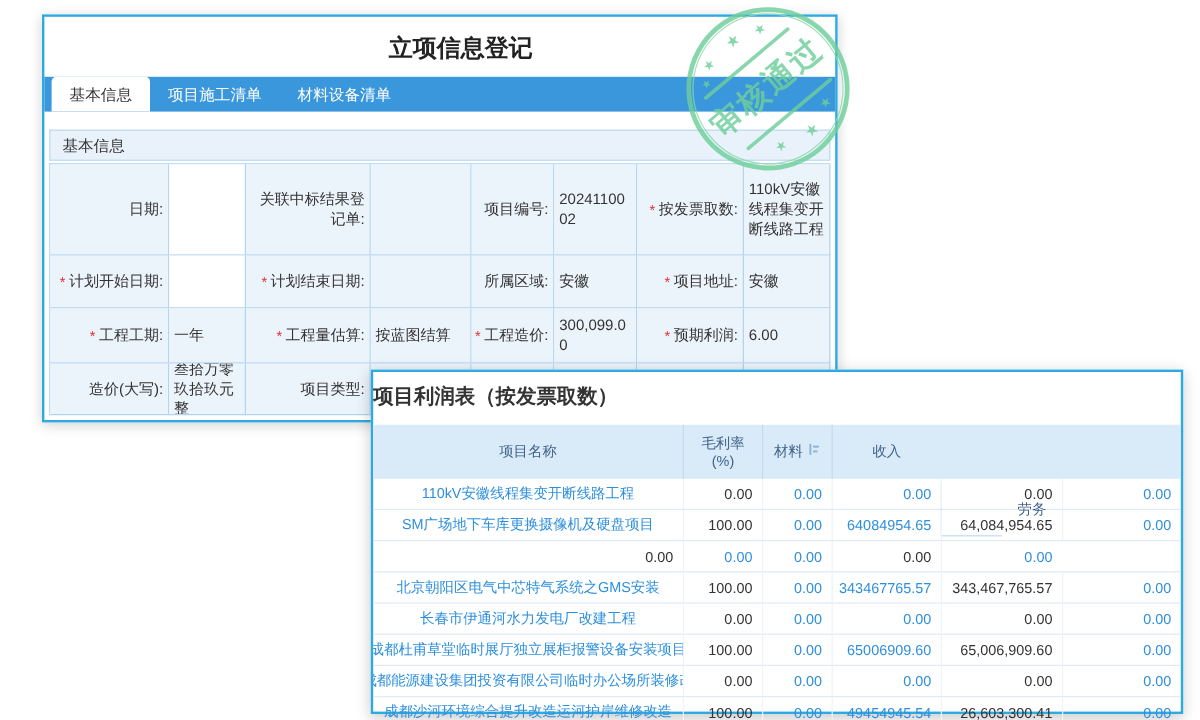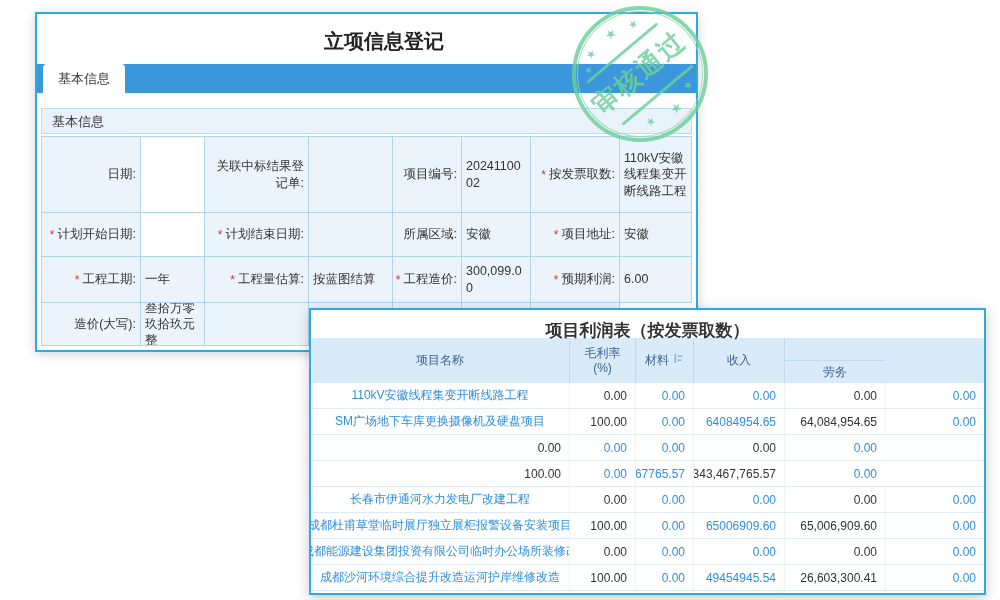--- a/index.html
+++ b/index.html
@@ -34,47 +34,49 @@
   .stamp-line{position:absolute;left:16%;width:68%;height:3px;background:#6fcf9b;border-radius:2px;}
   .stamp-line.top{top:29%;}
   .stamp-line.bot{top:69%;}
   .stamp-text{position:absolute;left:0;right:0;top:50%;transform:translateY(-54%);
     text-align:center;font-size:26px;font-weight:bold;letter-spacing:2px;white-space:nowrap;}
   .stamp-star{position:absolute;font-size:11px;}
 
   
   .profit-panel{position:absolute;left:309px;top:308px;width:677px;height:287px;background:#fff;
     border:2px solid #2caae1;box-shadow:0 3px 12px rgba(0,0,0,.22);box-sizing:border-box;z-index:10;}
-  .profit-title{height:28px;line-height:42px;text-align:center;font-weight:bold;font-size:17px;color:#333;}
+  .profit-title{height:44px;line-height:42px;font-weight:bold;font-size:17px;color:#333;}
   .pgrid{display:grid;grid-template-columns:258px 66px 58px 91px 101px 1fr;}
   .profit-header{background:#d9eaf8;color:#41638a;font-size:12px;height:45px;}
   .ph-cell{display:flex;align-items:center;justify-content:center;text-align:center;
     border-left:1px solid #c2daf0;height:45px;box-sizing:border-box;line-height:1.25;}
   .ph-cell:first-child{border-left:none;}
-  .ph-split{display:flex;flex-direction:column;border-left:1px solid #c2daf0;height:45px;box-sizing:border-box;}
+  .ph-split{display:flex;flex-direction:row;border-left:1px solid #c2daf0;height:45px;box-sizing:border-box;margin-top:48px;}
   .ph-split .half{flex:1;display:flex;align-items:center;justify-content:center;box-sizing:border-box;}
   .ph-split .half.top{border-bottom:1px solid #c2daf0;}
   .sort-icon{margin-left:4px;display:inline-block;vertical-align:middle;}
   .prow{height:25px;font-size:12px;color:#333;border-bottom:1px solid #dfeaf5;}
   .pcell{display:flex;align-items:center;box-sizing:border-box;height:25px;
     border-left:1px solid #ecf3fa;overflow:hidden;white-space:nowrap;}
   .pcell:first-child{border-left:none;}
   .p-name{justify-content:center;color:#2e8fdd;cursor:pointer;padding:0 3px;}
   .p-num{justify-content:flex-end;padding-right:8px;}
   .p-blue{color:#2e8fdd;}
 </style>
 </head>
 <body>
 
 <div id="canvas">
 
   <div class="reg-panel">
     <div class="reg-title">立项信息登记</div>
     <div class="tabbar" id="tabbar">
         <div class="tab active">基本信息</div>
+        <div class="tab">项目施工清单</div>
+        <div class="tab">材料设备清单</div>
       </div>
     <div class="section-hd">基本信息</div>
     <div class="form-grid" id="form-grid">
         <div class="fcell f-label">
           <span>日期:</span>
         </div>
         <div class="fcell f-value redacted"></div>
         <div class="fcell f-label">
           <span>关联中标结果登记单:</span>
         </div>
@@ -124,20 +126,23 @@
         <div class="fcell f-value">300,099.00</div>
         <div class="fcell f-label">
           <span class="req">*</span>
           <span>预期利润:</span>
         </div>
         <div class="fcell f-value">6.00</div>
         <div class="fcell f-label">
           <span>造价(大写):</span>
         </div>
         <div class="fcell f-value">叁拾万零玖拾玖元整</div>
+        <div class="fcell f-label">
+          <span>项目类型:</span>
+        </div>
         <div class="fcell f-value"></div>
         <div class="fcell f-label"></div>
         <div class="fcell f-value"></div>
         <div class="fcell f-label"></div>
         <div class="fcell f-value"></div>
       </div>
   </div>
 
   <div class="stamp">
     <div class="stamp-ring"></div>
@@ -197,20 +202,21 @@
           <div class="pcell p-num p-blue">0.00</div>
         </div>
         <div class="pgrid prow">
           <div class="pcell p-num">0.00</div>
           <div class="pcell p-num p-blue">0.00</div>
           <div class="pcell p-num p-blue">0.00</div>
           <div class="pcell p-num">0.00</div>
           <div class="pcell p-num p-blue">0.00</div>
         </div>
         <div class="pgrid prow">
+          <div class="pcell p-name">北京朝阳区电气中芯特气系统之GMS安装</div>
           <div class="pcell p-num">100.00</div>
           <div class="pcell p-num p-blue">0.00</div>
           <div class="pcell p-num p-blue">343467765.57</div>
           <div class="pcell p-num">343,467,765.57</div>
           <div class="pcell p-num p-blue">0.00</div>
         </div>
         <div class="pgrid prow">
           <div class="pcell p-name">长春市伊通河水力发电厂改建工程</div>
           <div class="pcell p-num">0.00</div>
           <div class="pcell p-num p-blue">0.00</div>

